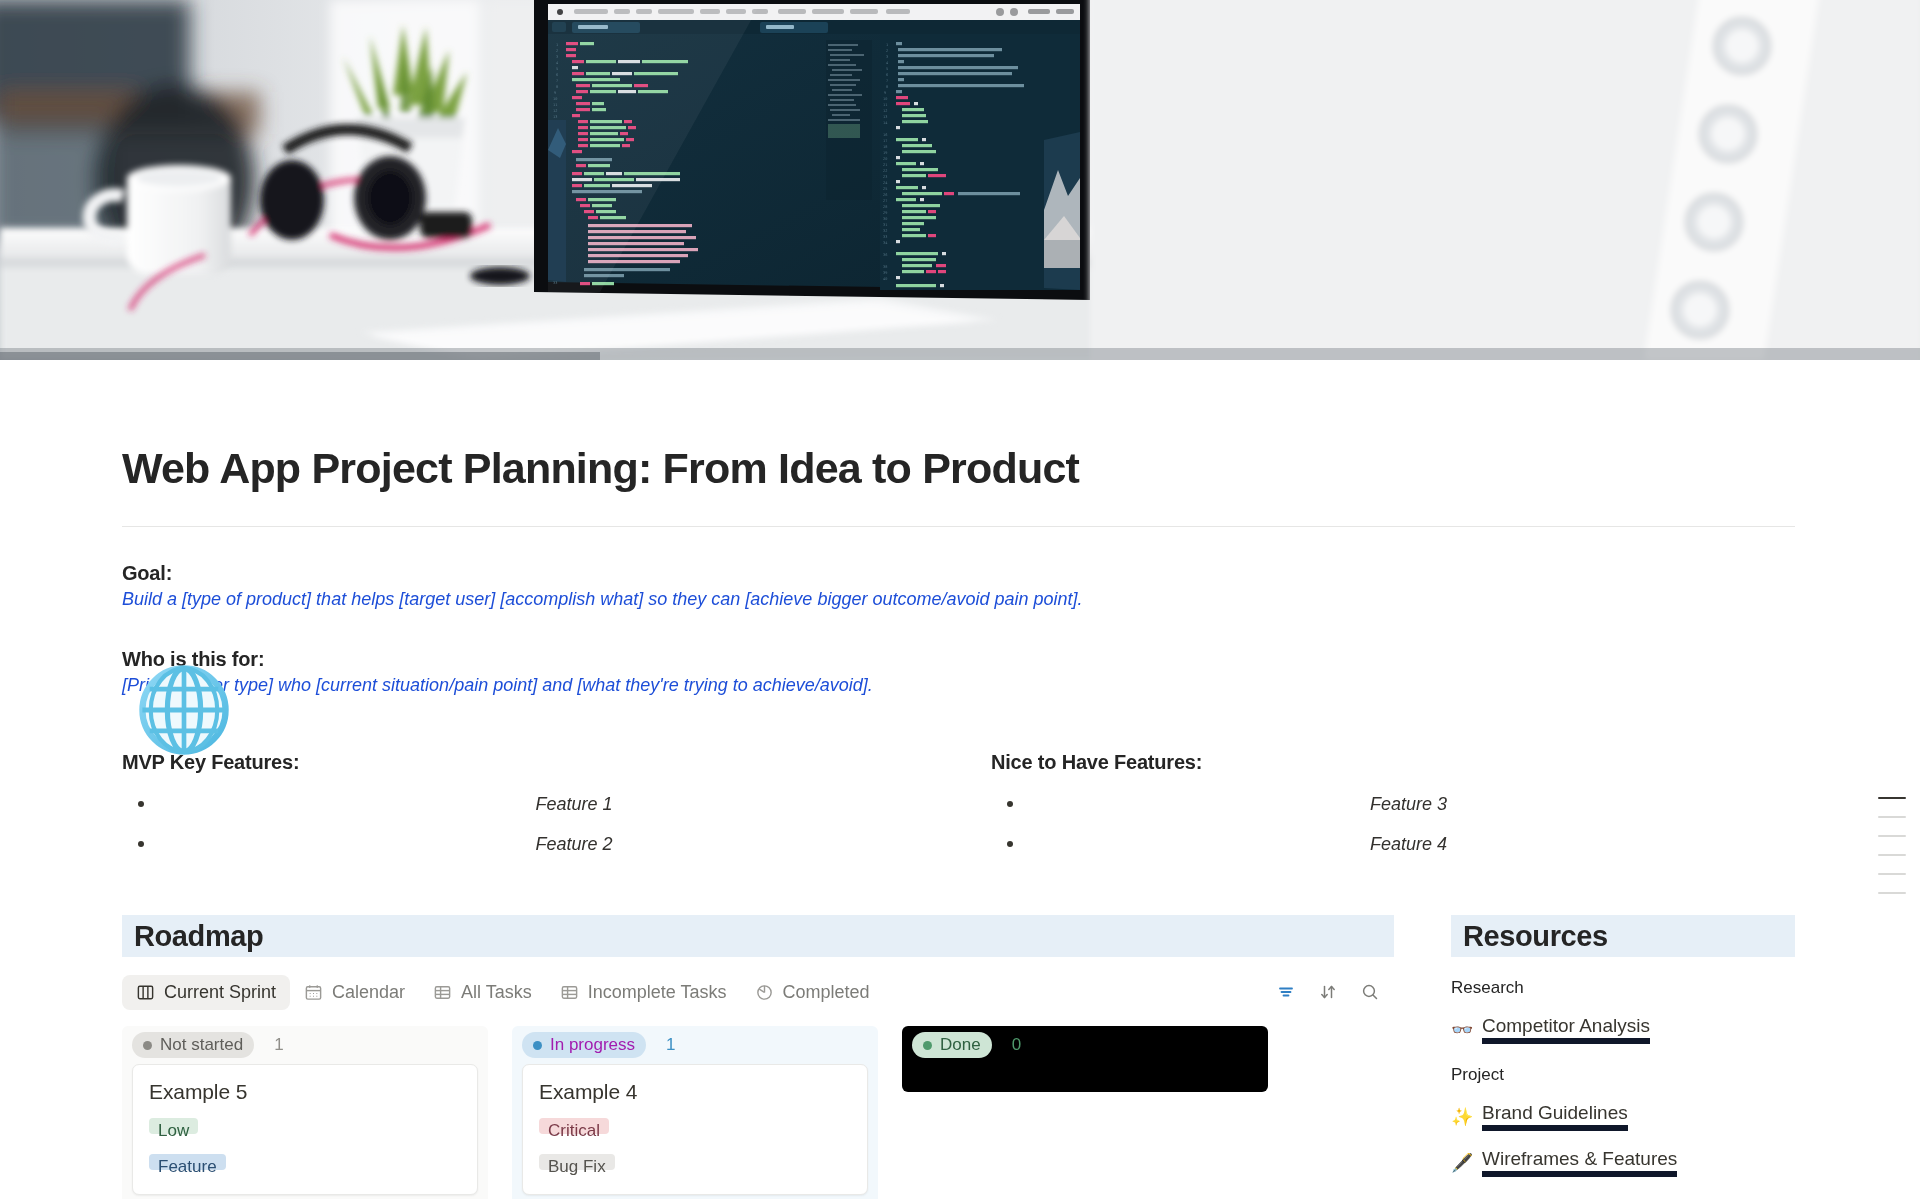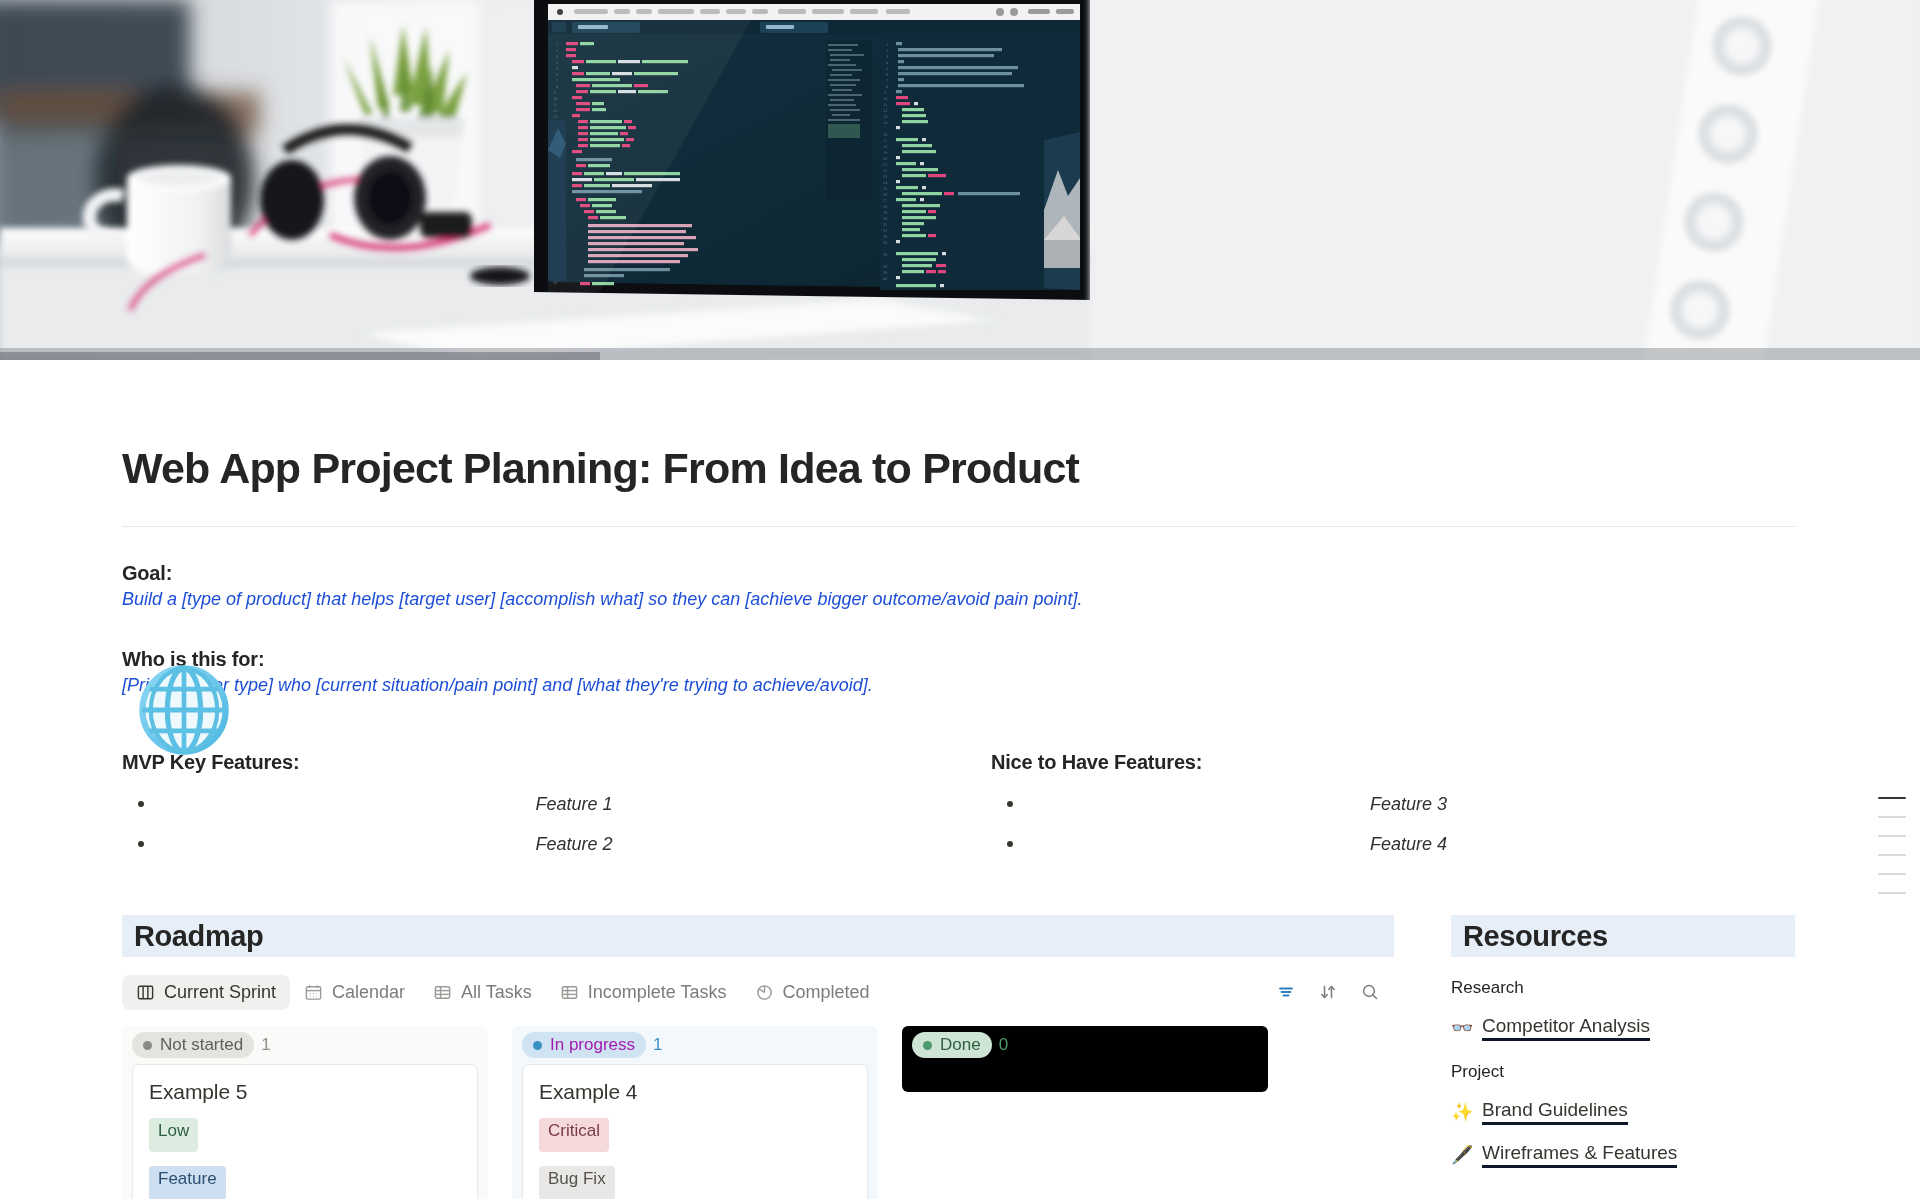--- a/index.html
+++ b/index.html
@@ -185,21 +185,21 @@
   
   .board {
     display: flex;
     gap: 24px;
     margin-top: 11px;
   }
   .kcol { width: 366px; }
   .kcol-head {
     display: flex;
     align-items: center;
-    gap: 7px;
+    gap: 20px;
     height: 38px;
     padding: 0 10px;
     border-radius: 6px 6px 0 0;
   }
   .kchip {
     display: inline-flex;
     align-items: center;
     gap: 8px;
     height: 26px;
     padding: 0 11px;
@@ -222,21 +222,21 @@
     box-shadow: 0 1px 2px rgba(15,15,15,0.06);
   }
   .card-title {
     font-size: 21px;
     color: #37352f;
     letter-spacing: -0.1px;
   }
   .tagrow { margin-top: 14px; }
   .tag {
     display: inline-block;
-    height: 34px;
+    height: 16px;
     line-height: 25px;
     padding: 0 9px;
     border-radius: 4px;
     font-size: 17px;
   }
 
   
   .res-group-title {
     font-size: 17px;
     font-weight: normal;
@@ -247,21 +247,21 @@
     display: flex;
     align-items: center;
     gap: 9px;
     margin-top: 17px;
     font-size: 19px;
     color: #37352f;
     cursor: pointer;
   }
   .res-emoji { font-size: 18px; width: 22px; text-align: center; flex: none; }
   .res-text {
-    border-bottom: 3px solid #0f172a;
+    border-bottom: 6px solid #0f172a;
     padding-bottom: 1px;
   }
 
   
   .toc {
     position: absolute;
     right: 14px;
     top: 437px;
     width: 40px;
     display: flex;

